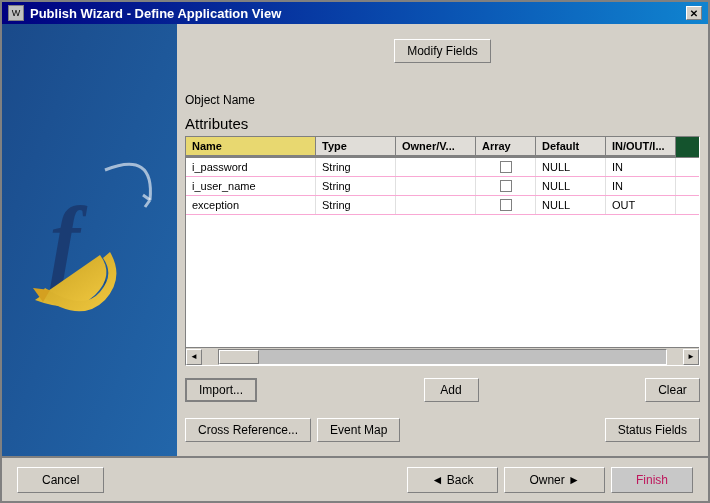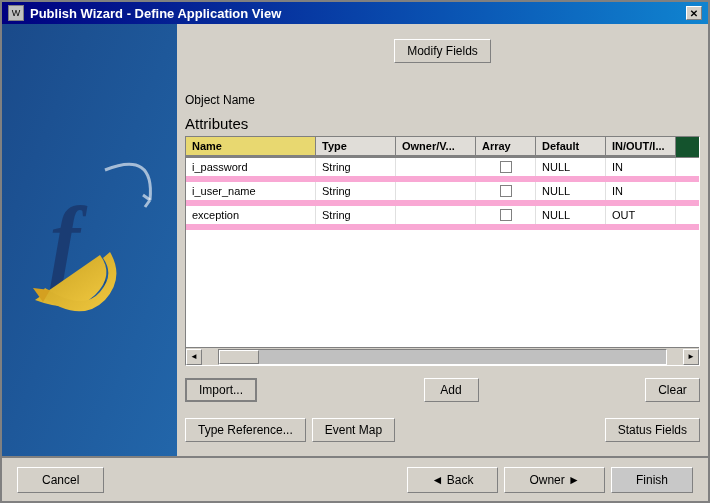--- a/index.html
+++ b/index.html
@@ -145,21 +145,21 @@
     .th:first-child {
       background: #e8d870;
     }
     .table-body {
       flex: 1;
       overflow-y: auto;
     }
     .table-row {
       display: grid;
       grid-template-columns: 130px 80px 80px 60px 70px 70px;
-      border-bottom: 6px solid #f9a8d4;
+      border-bottom: 1px solid #f9a8d4;
     }
     .td {
       padding: 3px 6px;
       border-right: 1px solid #e0e0e0;
       font-size: 11px;
     }
     .td-checkbox {
       display: flex;
       align-items: center;
       justify-content: center;
@@ -259,21 +259,21 @@
       background: #d4d0c8;
       border: 1px solid;
       border-color: #ffffff #808080 #808080 #ffffff;
       font-size: 12px;
       cursor: pointer;
       display: flex;
       align-items: center;
       gap: 4px;
     }
     .btn-finish {
-      color: #000000;
+      color: #be185d;
       background: #c8c8c8;
     }
     .canvas-logo {
       width: 150px;
       height: 200px;
     }
   </style>
 </head>
 <body>
 
@@ -378,21 +378,21 @@
       </div>
 
       <div class="action-buttons-row">
         <button class="btn btn-import">Import...</button>
         <button class="btn">Add</button>
         <button class="btn">Clear</button>
       </div>
 
       <div class="bottom-buttons-row">
         <div class="bottom-group">
-          <button class="btn">Type Reference...</button>
+          <button class="btn">Cross Reference...</button>
           <button class="btn">Event Map</button>
         </div>
         <div class="bottom-group">
           <button class="btn">Status Fields</button>
         </div>
       </div>
     </div>
   </div>
 
   <div class="footer">

